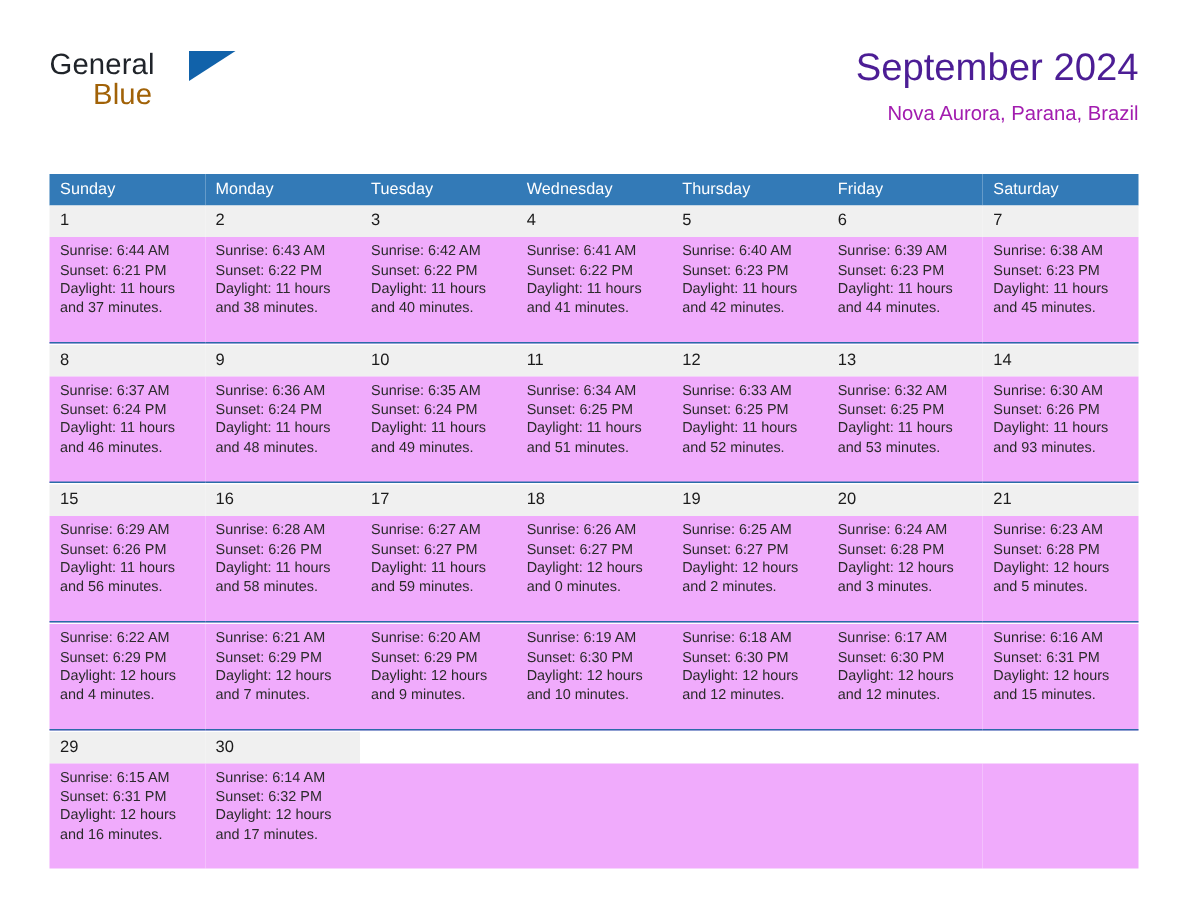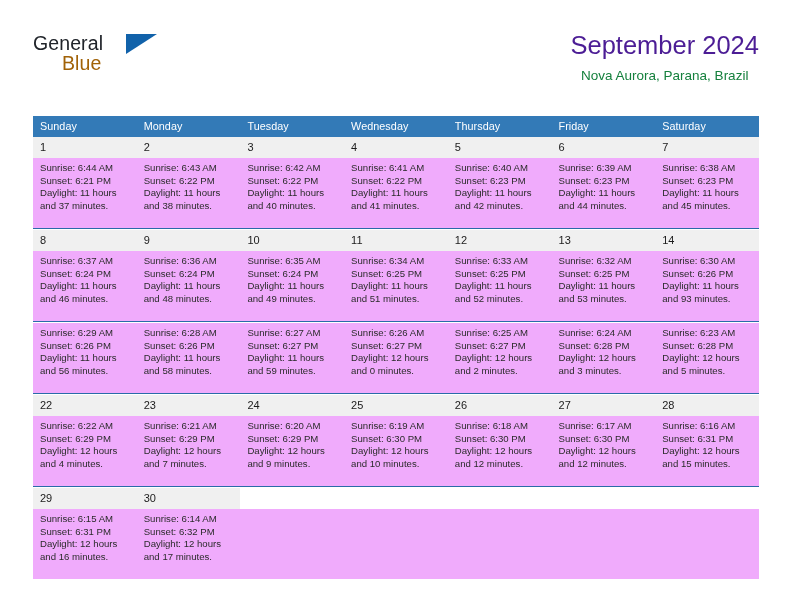--- a/index.html
+++ b/index.html
@@ -74,25 +74,24 @@
     text-align: right;
   }
   .cal-title {
     font-size: 25.5px;
     color: #4c1d95;
     line-height: 30px;
     white-space: nowrap;
   }
   .cal-subtitle {
     font-size: 13.5px;
-    color: #15803d;
+    color: #a21caf;
     line-height: 18px;
     margin-top: 7px;
     white-space: nowrap;
-    text-align: center;
   }
 
   
   .calendar {
     position: absolute;
     left: 33px;
     top: 116px;
     width: 726px;
     border-collapse: collapse;
     table-layout: fixed;
@@ -291,20 +290,29 @@
           <span class="line">Sunrise: 6:30 AM</span>
           <span class="line">Sunset: 6:26 PM</span>
           <span class="line">Daylight: 11 hours</span>
           <span class="line">and 93 minutes.</span>
         </td>
       </tr>
 
       <tr class="week-sep">
         <td colspan="7"></td>
       </tr>
+      <tr class="daynum-row">
+        <td>15</td>
+        <td>16</td>
+        <td>17</td>
+        <td>18</td>
+        <td>19</td>
+        <td>20</td>
+        <td>21</td>
+      </tr>
       <tr class="info-row">
         <td>
           <span class="line">Sunrise: 6:29 AM</span>
           <span class="line">Sunset: 6:26 PM</span>
           <span class="line">Daylight: 11 hours</span>
           <span class="line">and 56 minutes.</span>
         </td>
         <td>
           <span class="line">Sunrise: 6:28 AM</span>
           <span class="line">Sunset: 6:26 PM</span>
@@ -338,29 +346,20 @@
         <td>
           <span class="line">Sunrise: 6:23 AM</span>
           <span class="line">Sunset: 6:28 PM</span>
           <span class="line">Daylight: 12 hours</span>
           <span class="line">and 5 minutes.</span>
         </td>
       </tr>
 
       <tr class="week-sep">
         <td colspan="7"></td>
-      </tr>
-      <tr class="daynum-row">
-        <td>22</td>
-        <td>23</td>
-        <td>24</td>
-        <td>25</td>
-        <td>26</td>
-        <td>27</td>
-        <td>28</td>
       </tr>
       <tr class="info-row">
         <td>
           <span class="line">Sunrise: 6:22 AM</span>
           <span class="line">Sunset: 6:29 PM</span>
           <span class="line">Daylight: 12 hours</span>
           <span class="line">and 4 minutes.</span>
         </td>
         <td>
           <span class="line">Sunrise: 6:21 AM</span>

